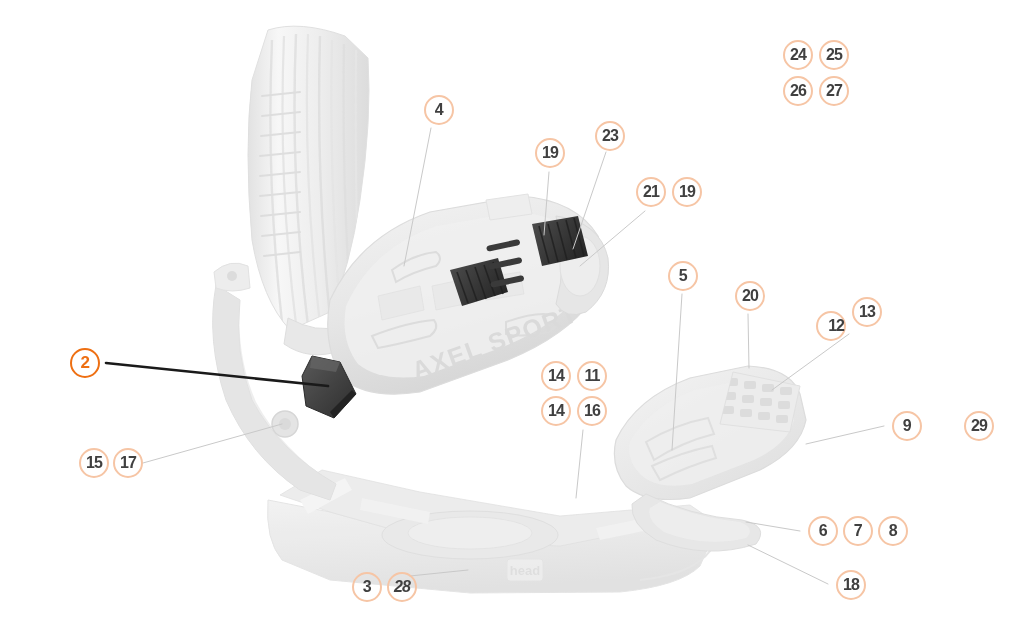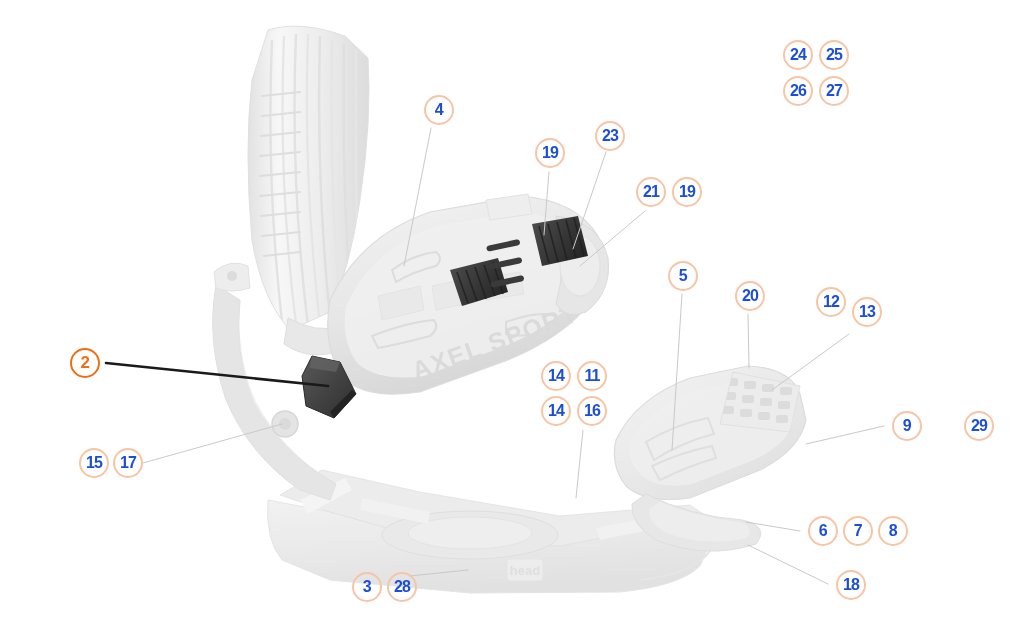--- a/index.html
+++ b/index.html
@@ -42,21 +42,21 @@
     justify-content: center;
     font-family: "Liberation Sans", sans-serif;
     font-size: 16px;
     font-weight: bold;
     letter-spacing: -0.3px;
     user-select: none;
     background: transparent;
   }
   .callout.dim {
     border: 2px solid #f6c5a5;
-    color: #1d4ed8;
+    color: #404040;
   }
   .callout.active {
     border: 2.5px solid #ee6f12;
     color: #ee6f12;
     font-size: 17px;
   }
   .callout.wide {
     letter-spacing: -1px;
   }
 </style>
@@ -304,21 +304,21 @@
       </div>
       <div class="callout dim wide" style="left: 819px; top: 76px;">
         <span>27</span>
       </div>
       <div class="callout dim" style="left: 668px; top: 261px;">
         <span>5</span>
       </div>
       <div class="callout dim wide" style="left: 735px; top: 281px;">
         <span>20</span>
       </div>
-      <div class="callout dim wide" style="left: 816px; top: 287px;">
+      <div class="callout dim wide" style="left: 816px; top: 311px; justify-content: flex-end;">
         <span>12</span>
       </div>
       <div class="callout dim wide" style="left: 852px; top: 297px;">
         <span>13</span>
       </div>
       <div class="callout dim" style="left: 892px; top: 411px;">
         <span>9</span>
       </div>
       <div class="callout dim wide" style="left: 928px; top: 411px; margin-left: 36px;">
         <span>29</span>
@@ -352,18 +352,18 @@
       </div>
       <div class="callout dim" style="left: 878px; top: 516px;">
         <span>8</span>
       </div>
       <div class="callout dim wide" style="left: 836px; top: 570px;">
         <span>18</span>
       </div>
       <div class="callout dim" style="left: 352px; top: 572px;">
         <span>3</span>
       </div>
-      <div class="callout dim wide" style="left: 387px; top: 572px;">
+      <div class="callout dim wide" style="left: 387px; top: 572px; font-style: italic;">
         <span>28</span>
       </div>
     </div>
 
 </div>
 
 </body></html>

